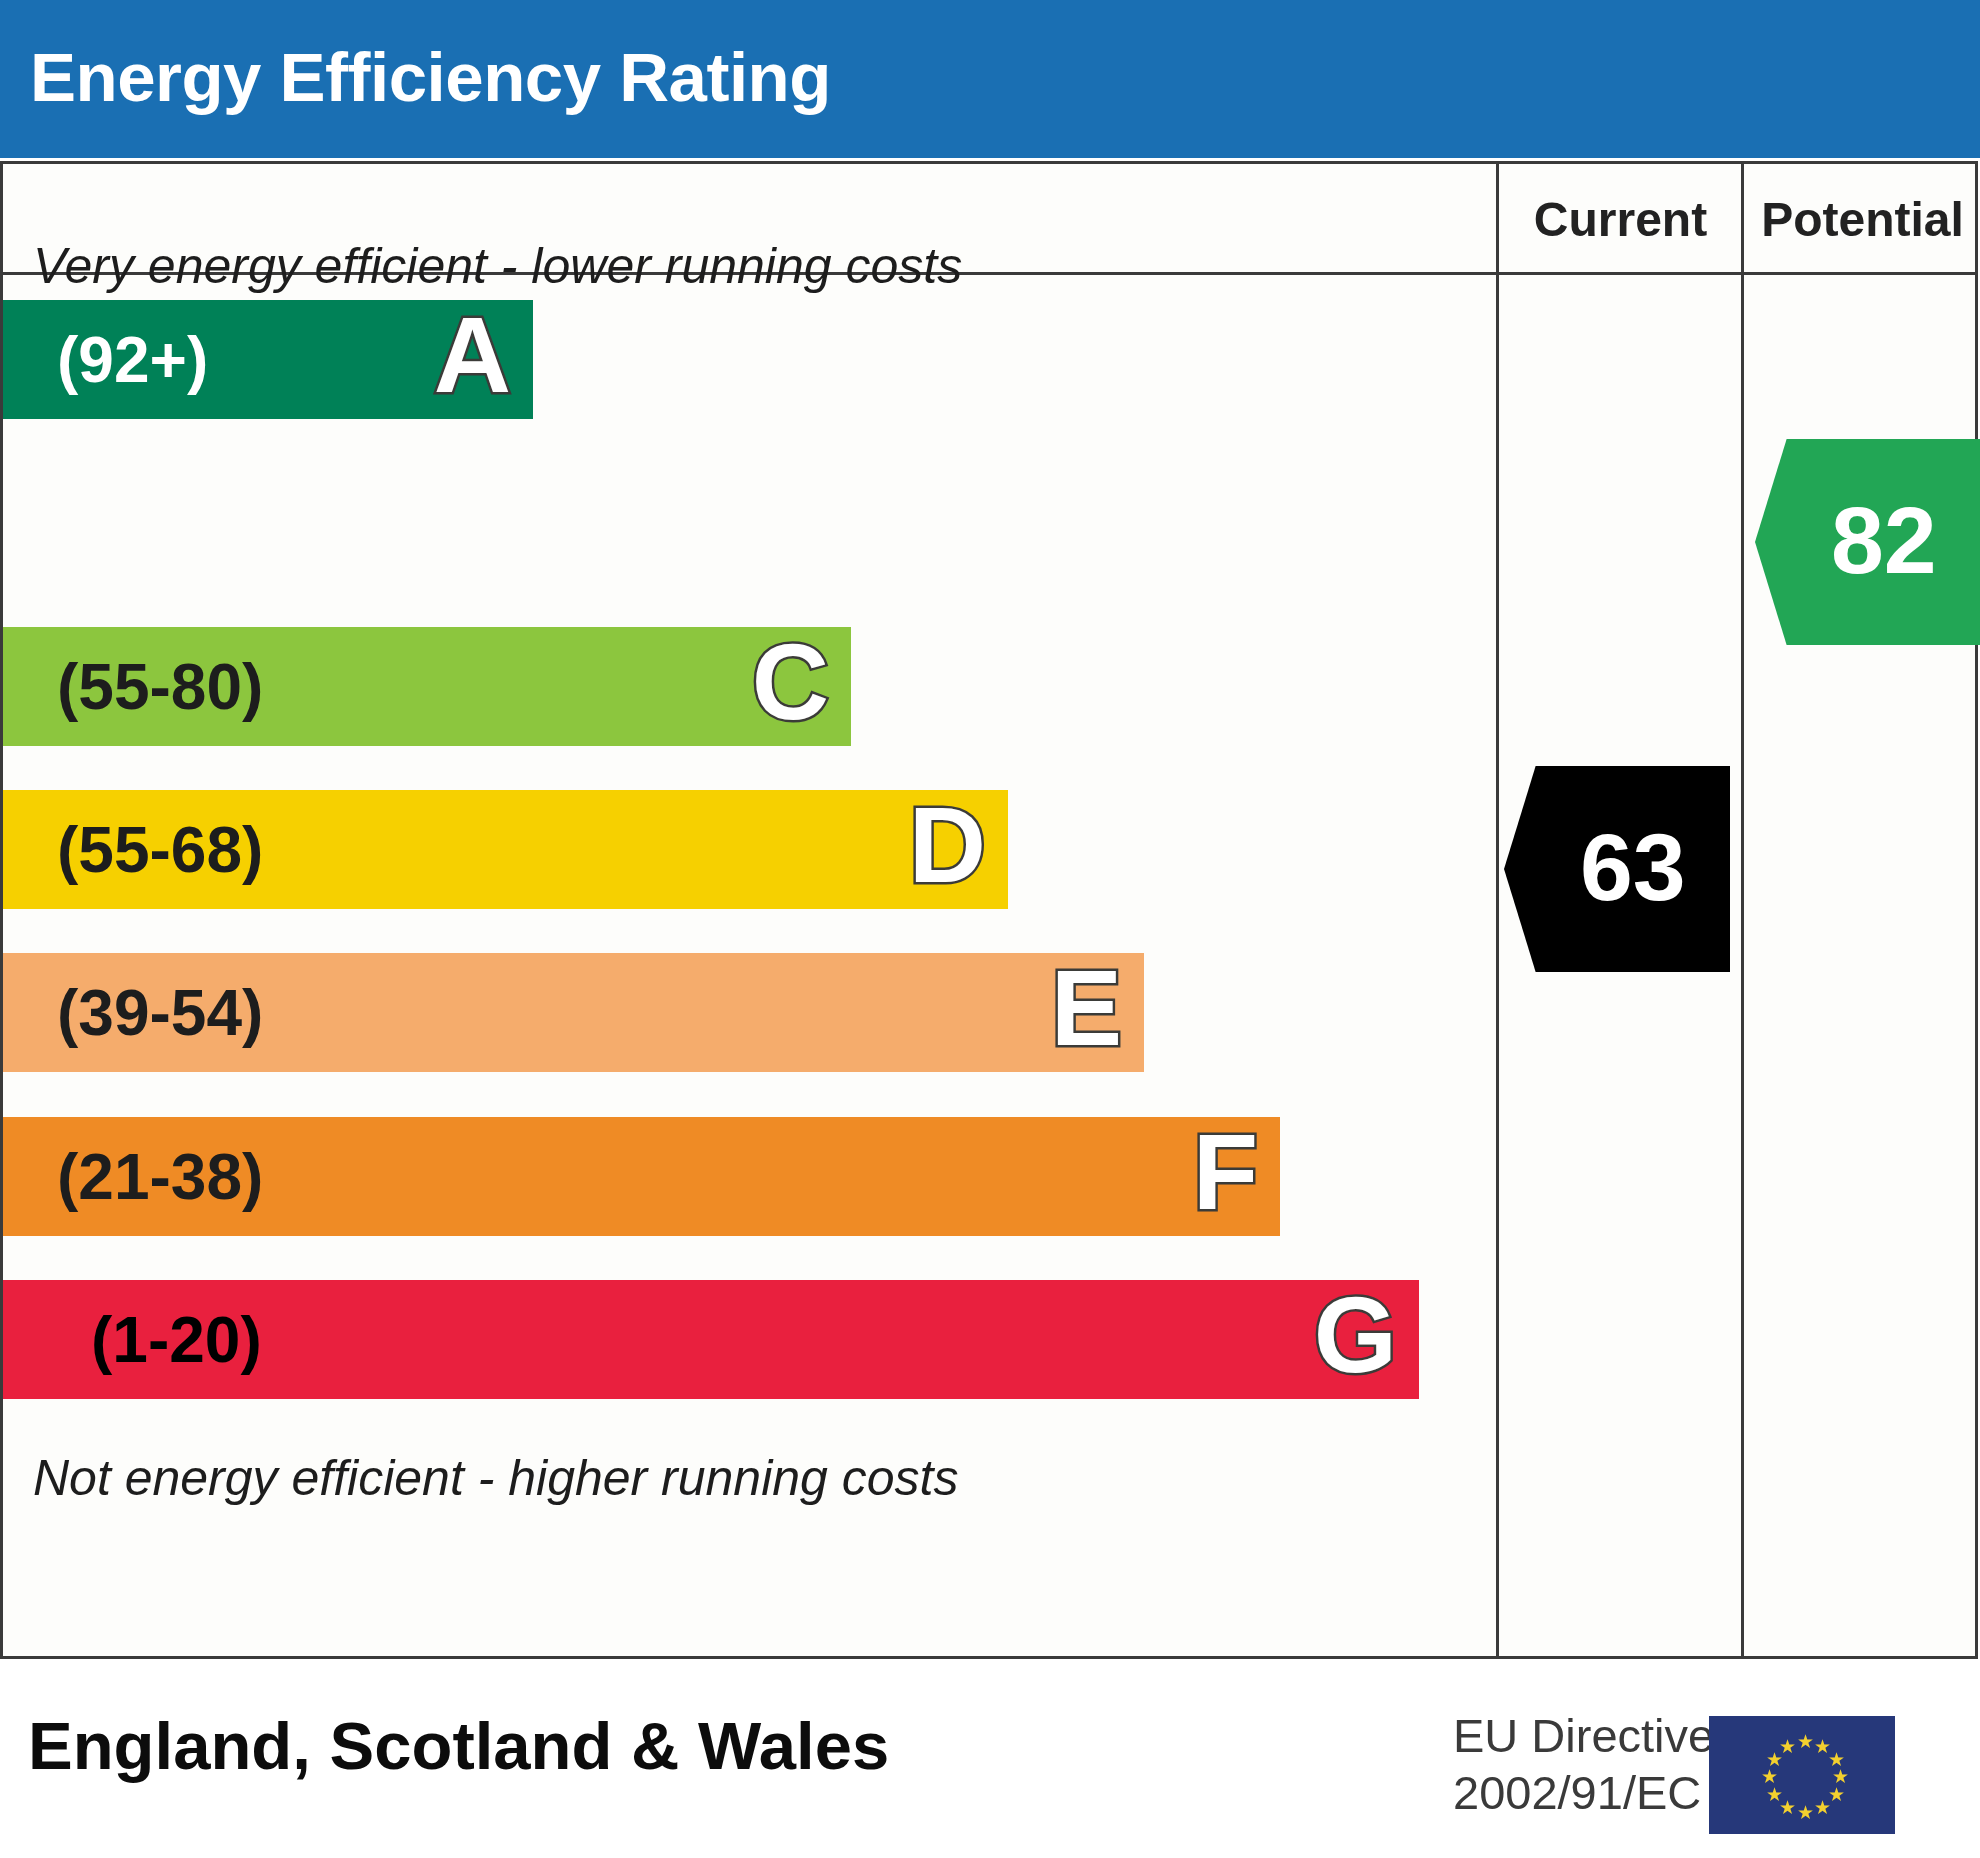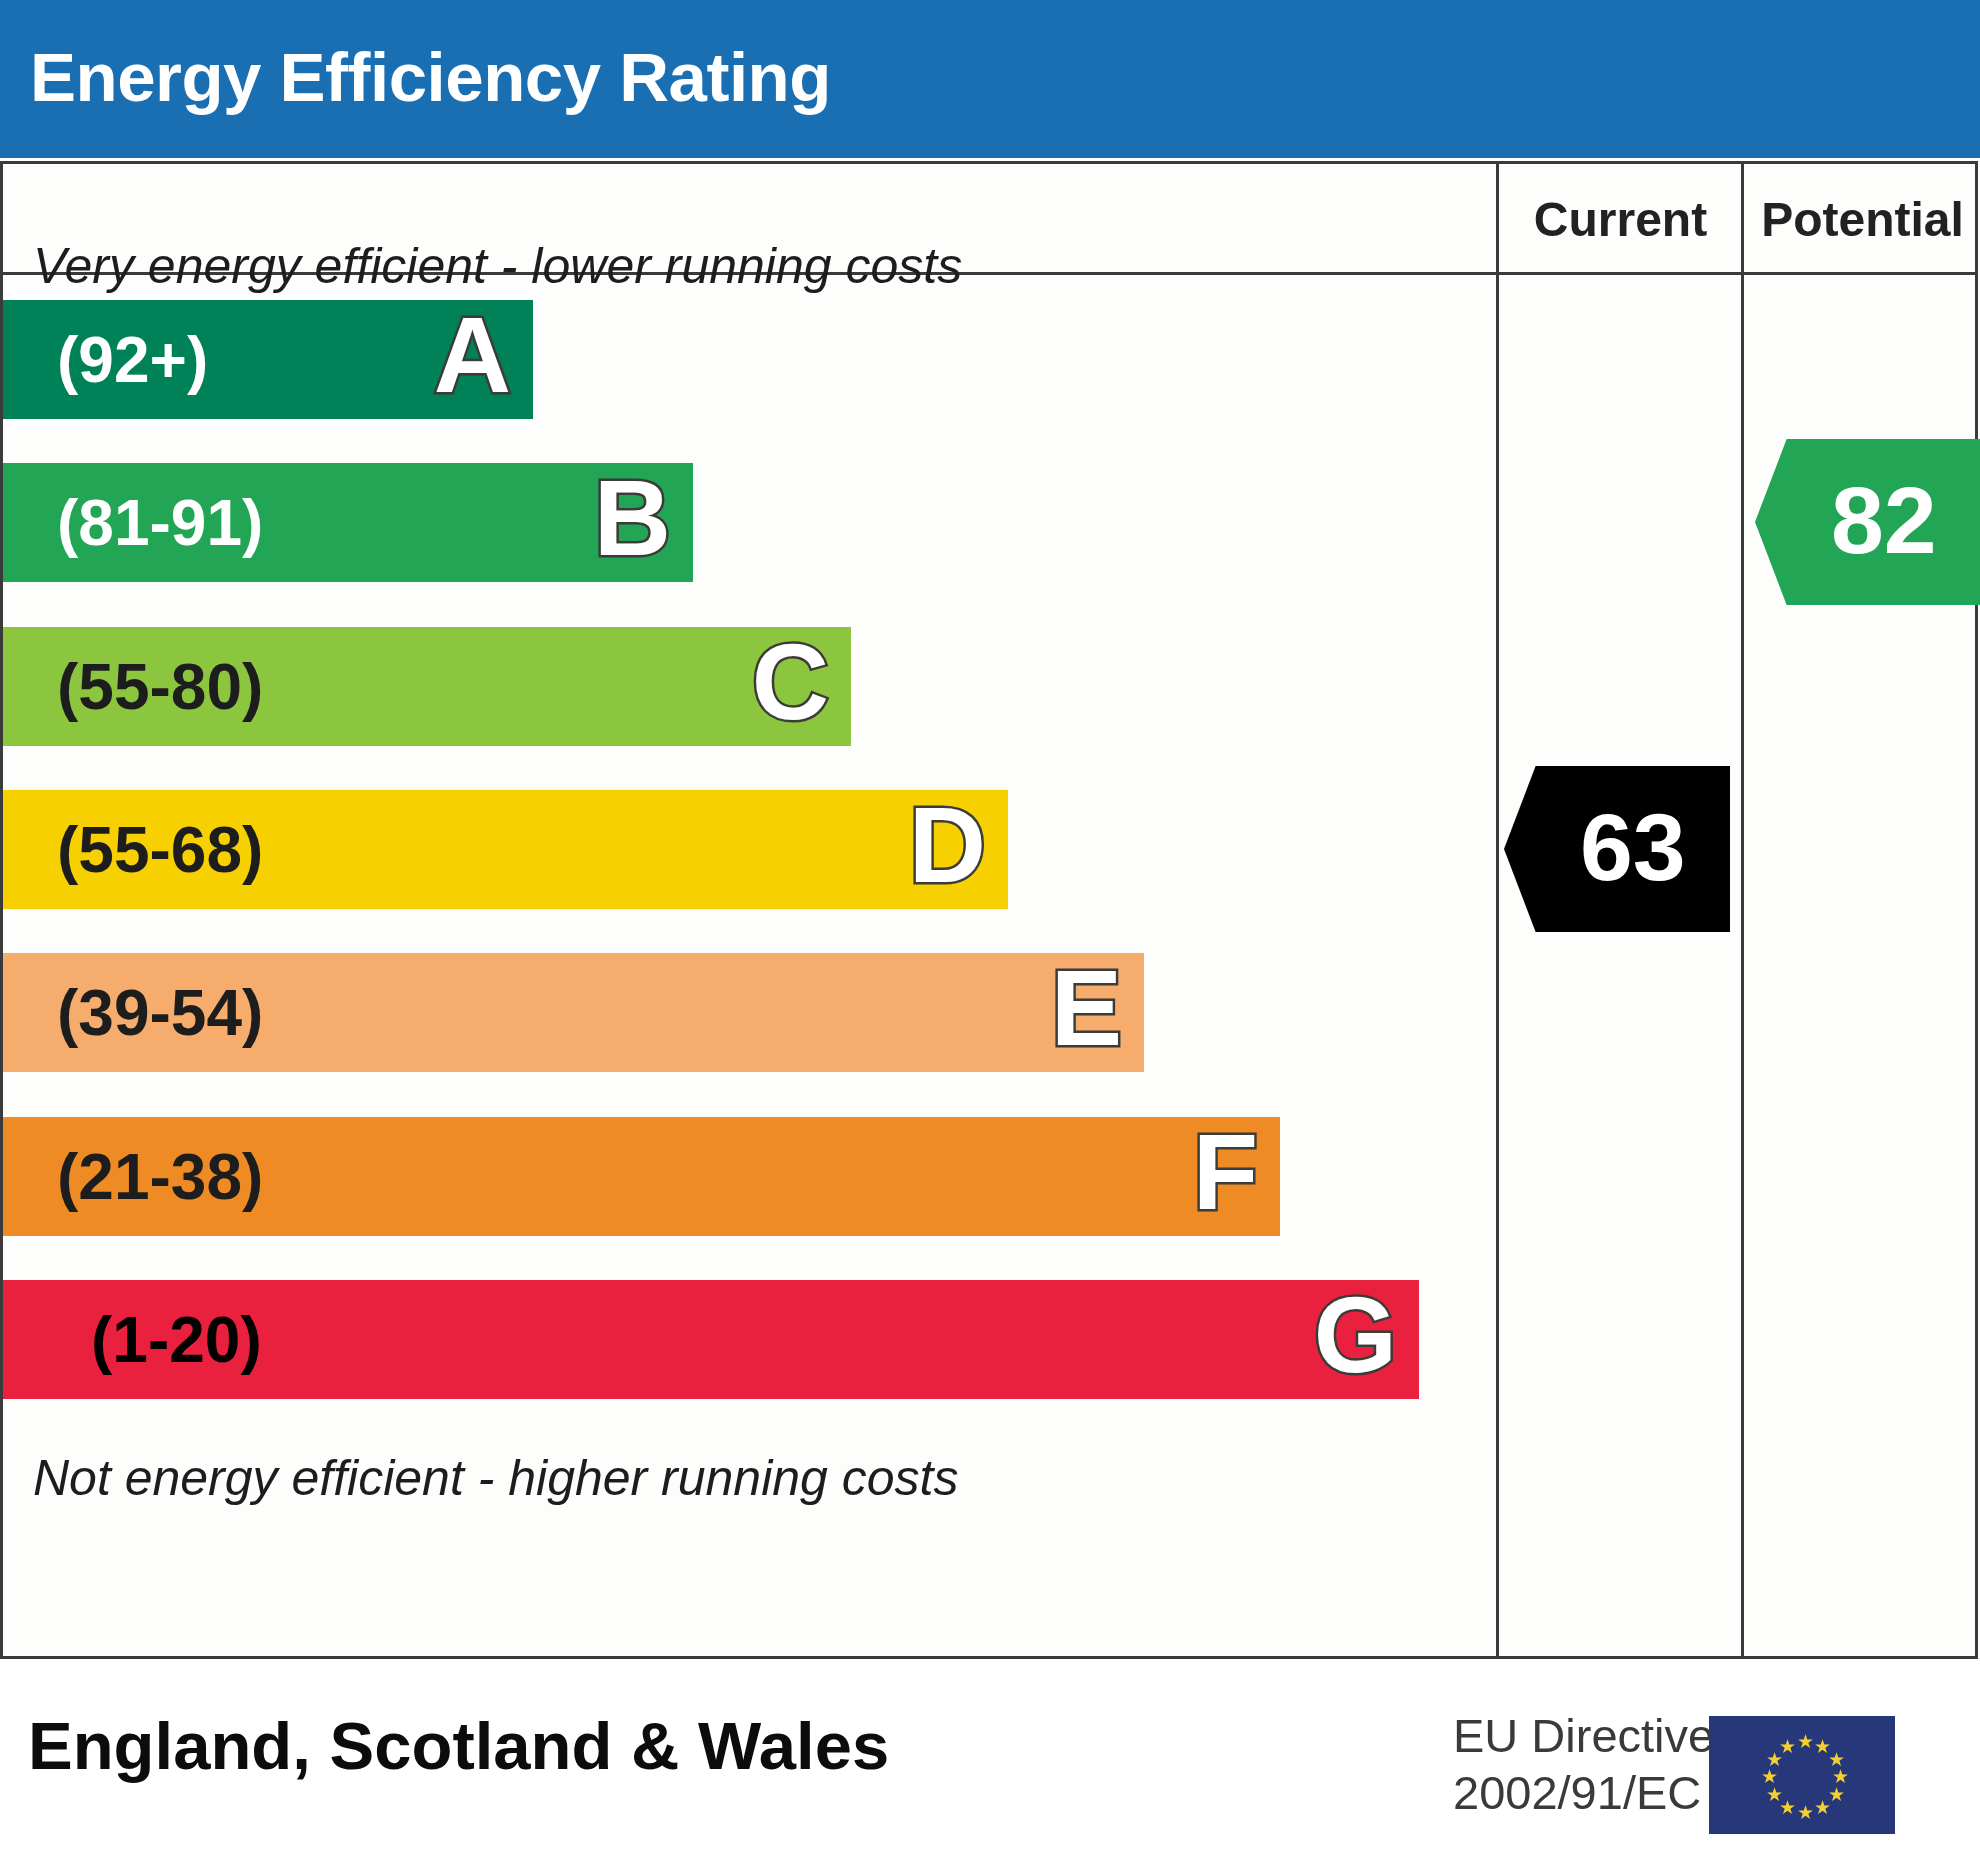--- a/index.html
+++ b/index.html
@@ -129,21 +129,21 @@
     line-height: 1;
     color: #ffffff;
     -webkit-text-stroke: 5px #3b3b38;
     paint-order: stroke fill;
     letter-spacing: 0;
   }
 
   
   .rating-arrow {
     position: absolute;
-    height: 166px;
+    height: 206px;
     clip-path: polygon(0% 50%, 14% 0%, 100% 0%, 100% 100%, 14% 100%);
   }
   .rating-arrow .rating-value {
     position: absolute;
     left: 20%;
     right: 6%;
     top: 50%;
     transform: translateY(-52%);
     text-align: center;
     color: #ffffff;
@@ -218,24 +218,20 @@
 
     <div class="col-label col-label-current">Current</div>
     <div class="col-label col-label-potential">Potential</div>
 
     <div class="caption caption-top">Very energy efficient - lower running costs</div>
 
     <div class="bands" id="bands-container">
         <div class="band" style="top: 0px; width: 530px; background: rgb(0, 129, 87);">
           <span class="band-range" style="color: rgb(255, 255, 255);">(92+)</span>
           <span class="band-letter">A</span>
-        </div>
-        <div class="band" style="top: 163px; width: 690px; background: rgb(34, 166, 85);">
-          <span class="band-range" style="color: rgb(255, 255, 255);">(81-91)</span>
-          <span class="band-letter">B</span>
         </div>
         <div class="band" style="top: 327px; width: 848px; background: rgb(140, 198, 62);">
           <span class="band-range" style="color: rgb(29, 29, 29);">(55-80)</span>
           <span class="band-letter">C</span>
         </div>
         <div class="band" style="top: 490px; width: 1005px; background: rgb(246, 208, 0);">
           <span class="band-range" style="color: rgb(29, 29, 29);">(55-68)</span>
           <span class="band-letter">D</span>
         </div>
         <div class="band" style="top: 653px; width: 1141px; background: rgb(245, 172, 108);">

